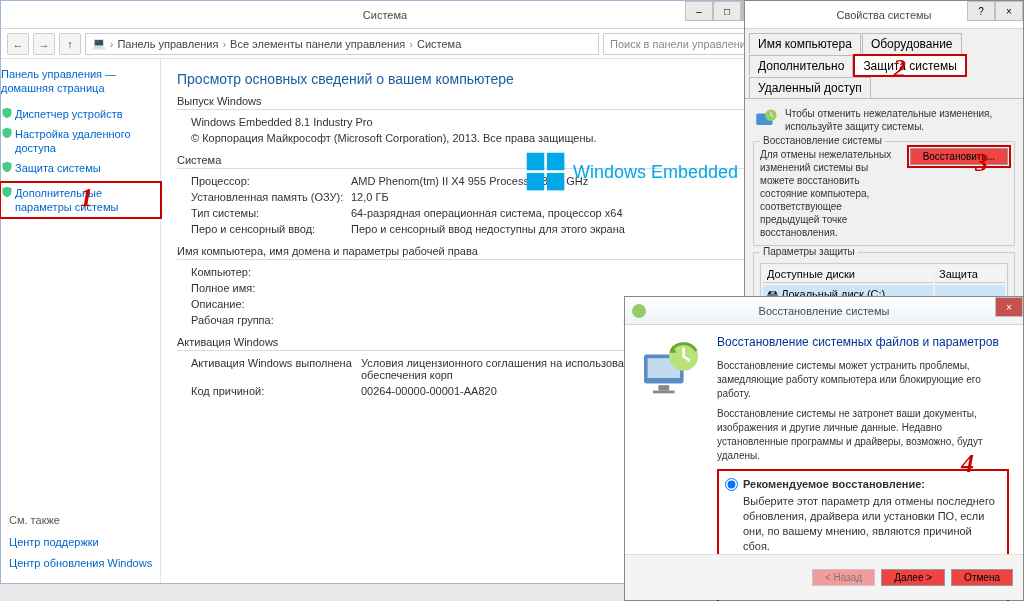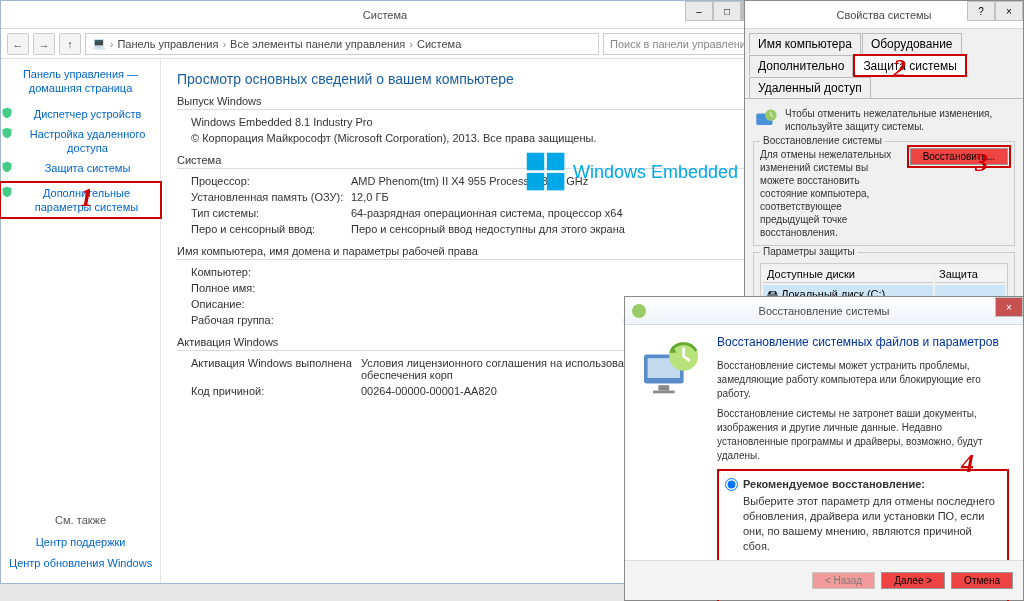--- a/index.html
+++ b/index.html
@@ -12,21 +12,21 @@
 .winbtns { position: absolute; right: 0; top: 0; display: flex; }
 .winbtn { width: 28px; height: 20px; background: #eaeaea; border: 1px solid #c0c0c0; display: flex; align-items: center; justify-content: center; cursor: pointer; font-size: 10px; }
 .winbtn.close { background: #c75050; color: #fff; }
 .toolbar { height: 30px; display: flex; align-items: center; padding: 0 6px; border-bottom: 1px solid #e0e0e0; gap: 4px; color:#444; }
 .navbtn { width: 22px; height: 22px; border: 1px solid #ccc; border-radius: 2px; background: #f4f4f4; display: flex; align-items: center; justify-content: center; cursor: pointer; }
 .breadcrumb { flex: 1; height: 22px; border: 1px solid #ccc; display: flex; align-items: center; padding: 0 6px; gap: 4px; background: #fff; }
 .bc-sep { color: #888; }
 .searchbox { width: 160px; height: 22px; border: 1px solid #ccc; padding: 0 6px; color: #888; background: #fff; display:flex; align-items:center; }
 
 .sys-body { display: flex; height: calc(100% - 58px); }
-.leftnav { width: 160px; border-right: 1px solid #e4e4e4; padding: 8px 0; text-align: center; }
+.leftnav { width: 160px; border-right: 1px solid #e4e4e4; padding: 8px 0; }
 .leftnav .navhead { color: #0066cc; margin-bottom: 8px; line-height: 1.3; }
 .leftnav .link { color: #0066cc; padding: 3px 0 3px 14px; cursor: pointer; line-height: 1.3; position: relative; }
 .leftnav .link .ico { position:absolute; left:0; top:3px; width:12px; height:12px; }
 .leftnav .link.boxed { border: 2px solid #cc0000; margin: 2px -2px; padding: 3px 2px 3px 14px; }
 .marker { position: absolute; font-size: 26px; font-family: Georgia, serif; font-style: italic; color: #cc0000; font-weight: bold; z-index: 50; }
 
 .content { flex: 1; padding: 12px 16px; position: relative; overflow: hidden; }
 .heading { color: #1a5fa0; font-size: 14px; margin-bottom: 1px; }
 .section-title { color: #333; margin: 8px 0 4px 0; padding-bottom: 2px; border-bottom: 1px solid #dcdcdc; }
 .row { display: flex; padding: 2px 0 2px 14px; color: #333; }
@@ -68,21 +68,21 @@
 .rest-left svg { width: 72px; height: 72px; }
 .rest-right { flex: 1; padding: 10px 14px 10px 0; }
 .rest-title { font-size: 12px; color: #003399; margin-bottom: 8px; line-height:1.3; }
 .rest-desc { font-size: 10px; color: #333; line-height: 1.4; margin-bottom: 6px; }
 .rest-options { border: 2px solid #cc0000; padding: 6px; margin-top: 4px; }
 .opt { display: flex; gap: 5px; margin-bottom: 3px; align-items: flex-start; }
 .opt input { margin-top: 1px; }
 .opt-body { font-size: 10px; color: #333; line-height: 1.35; }
 .opt-body b { font-weight: bold; }
 .opt-body .sub { margin-top: 3px; }
-.buttonbar { position: absolute; bottom: 0; right: 0; left: 0; height: 40px; border-top: 1px solid #ddd; background: #f4f4f4; display: flex; justify-content: flex-end; align-items: center; gap: 6px; padding: 0 10px; }
+.buttonbar { position: absolute; bottom: 0; right: 0; left: 0; height: 46px; border-top: 1px solid #ddd; background: #f4f4f4; display: flex; justify-content: flex-end; align-items: center; gap: 6px; padding: 0 10px; }
 .linklike { color: #0066cc; text-decoration: underline; cursor:pointer; }
 .shield { width:14px; height:14px; }
 </style>
 </head>
 <body>
 
 <div class="win-system">
   <div class="titlebar">
     <span class="title">Система</span>
     <div class="winbtns">

